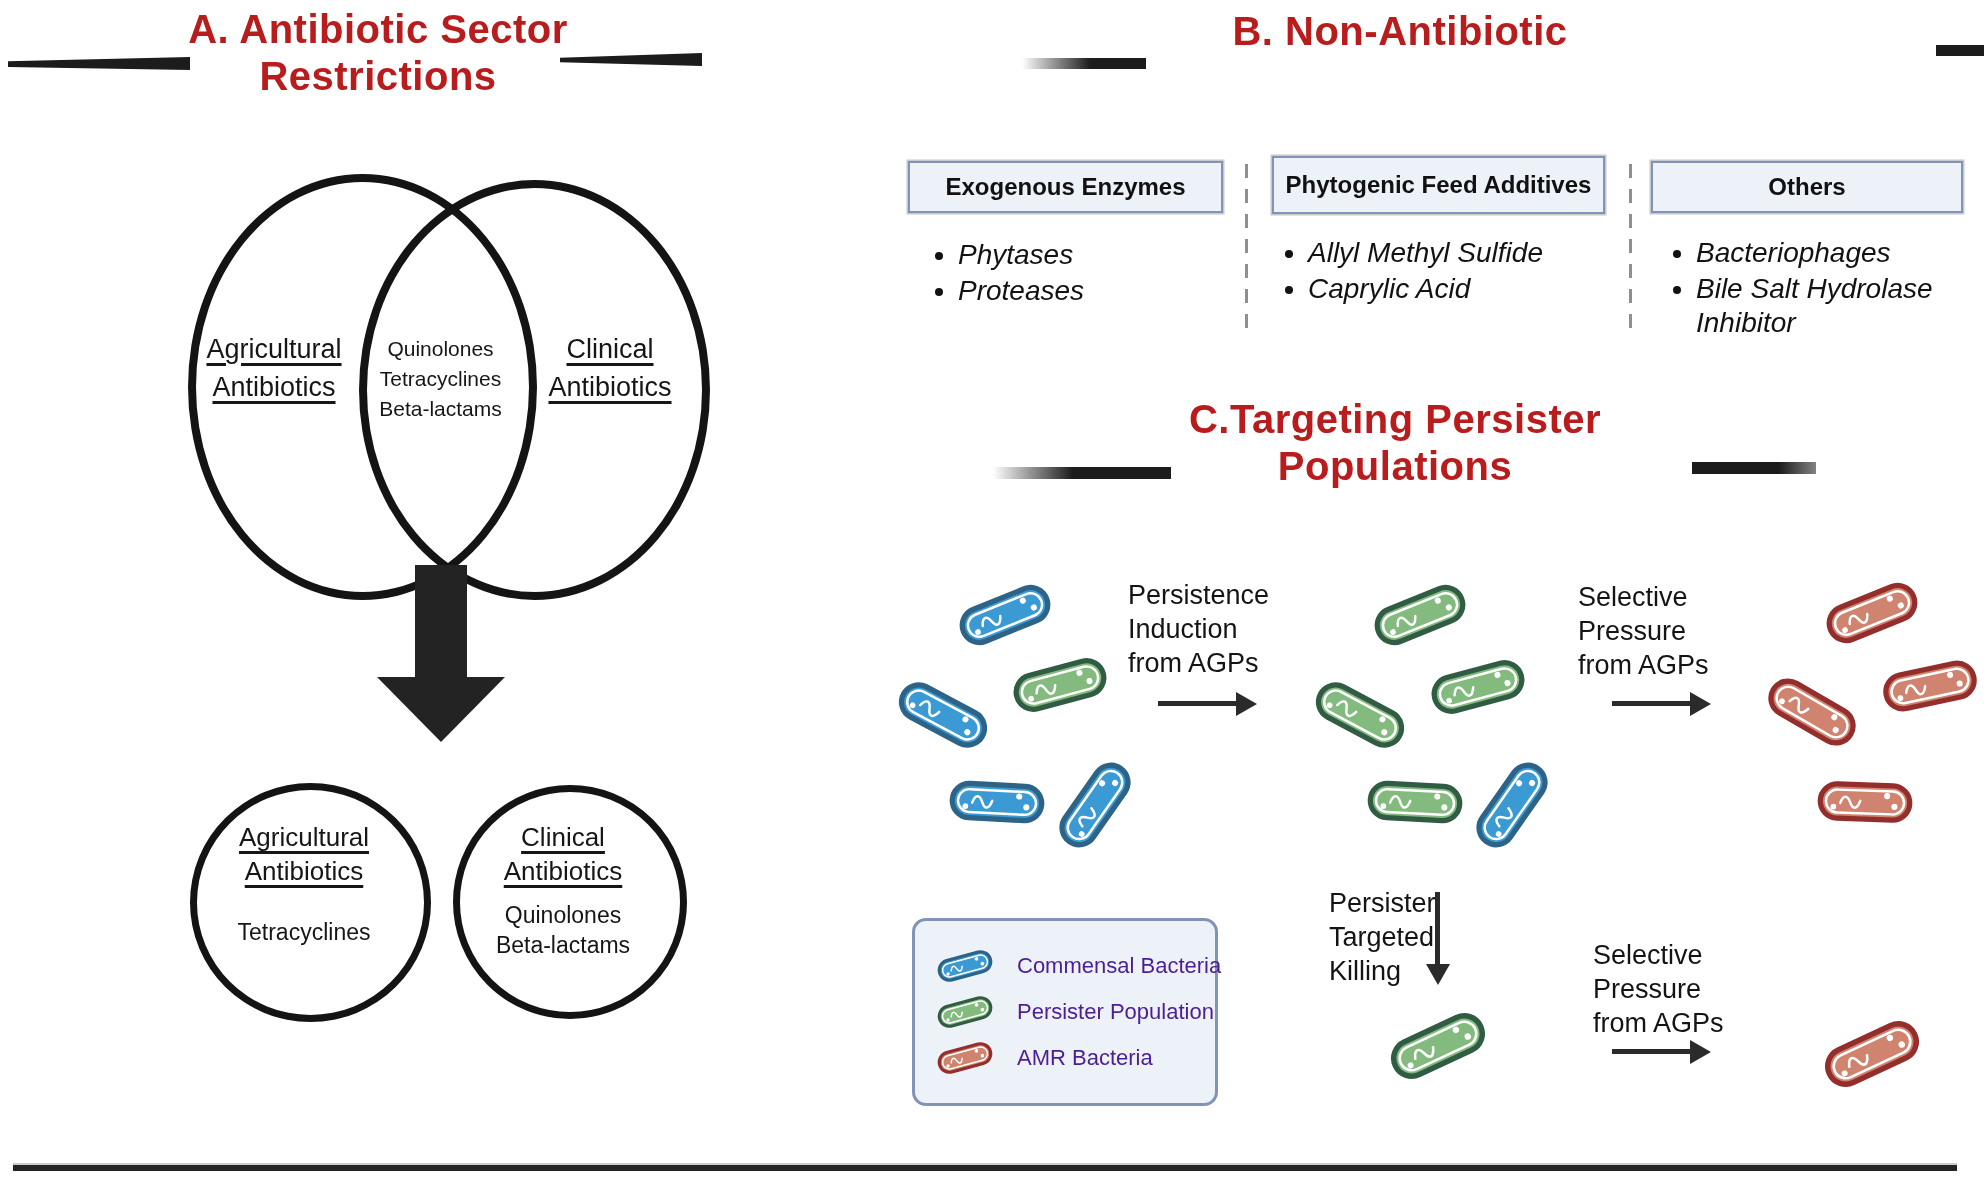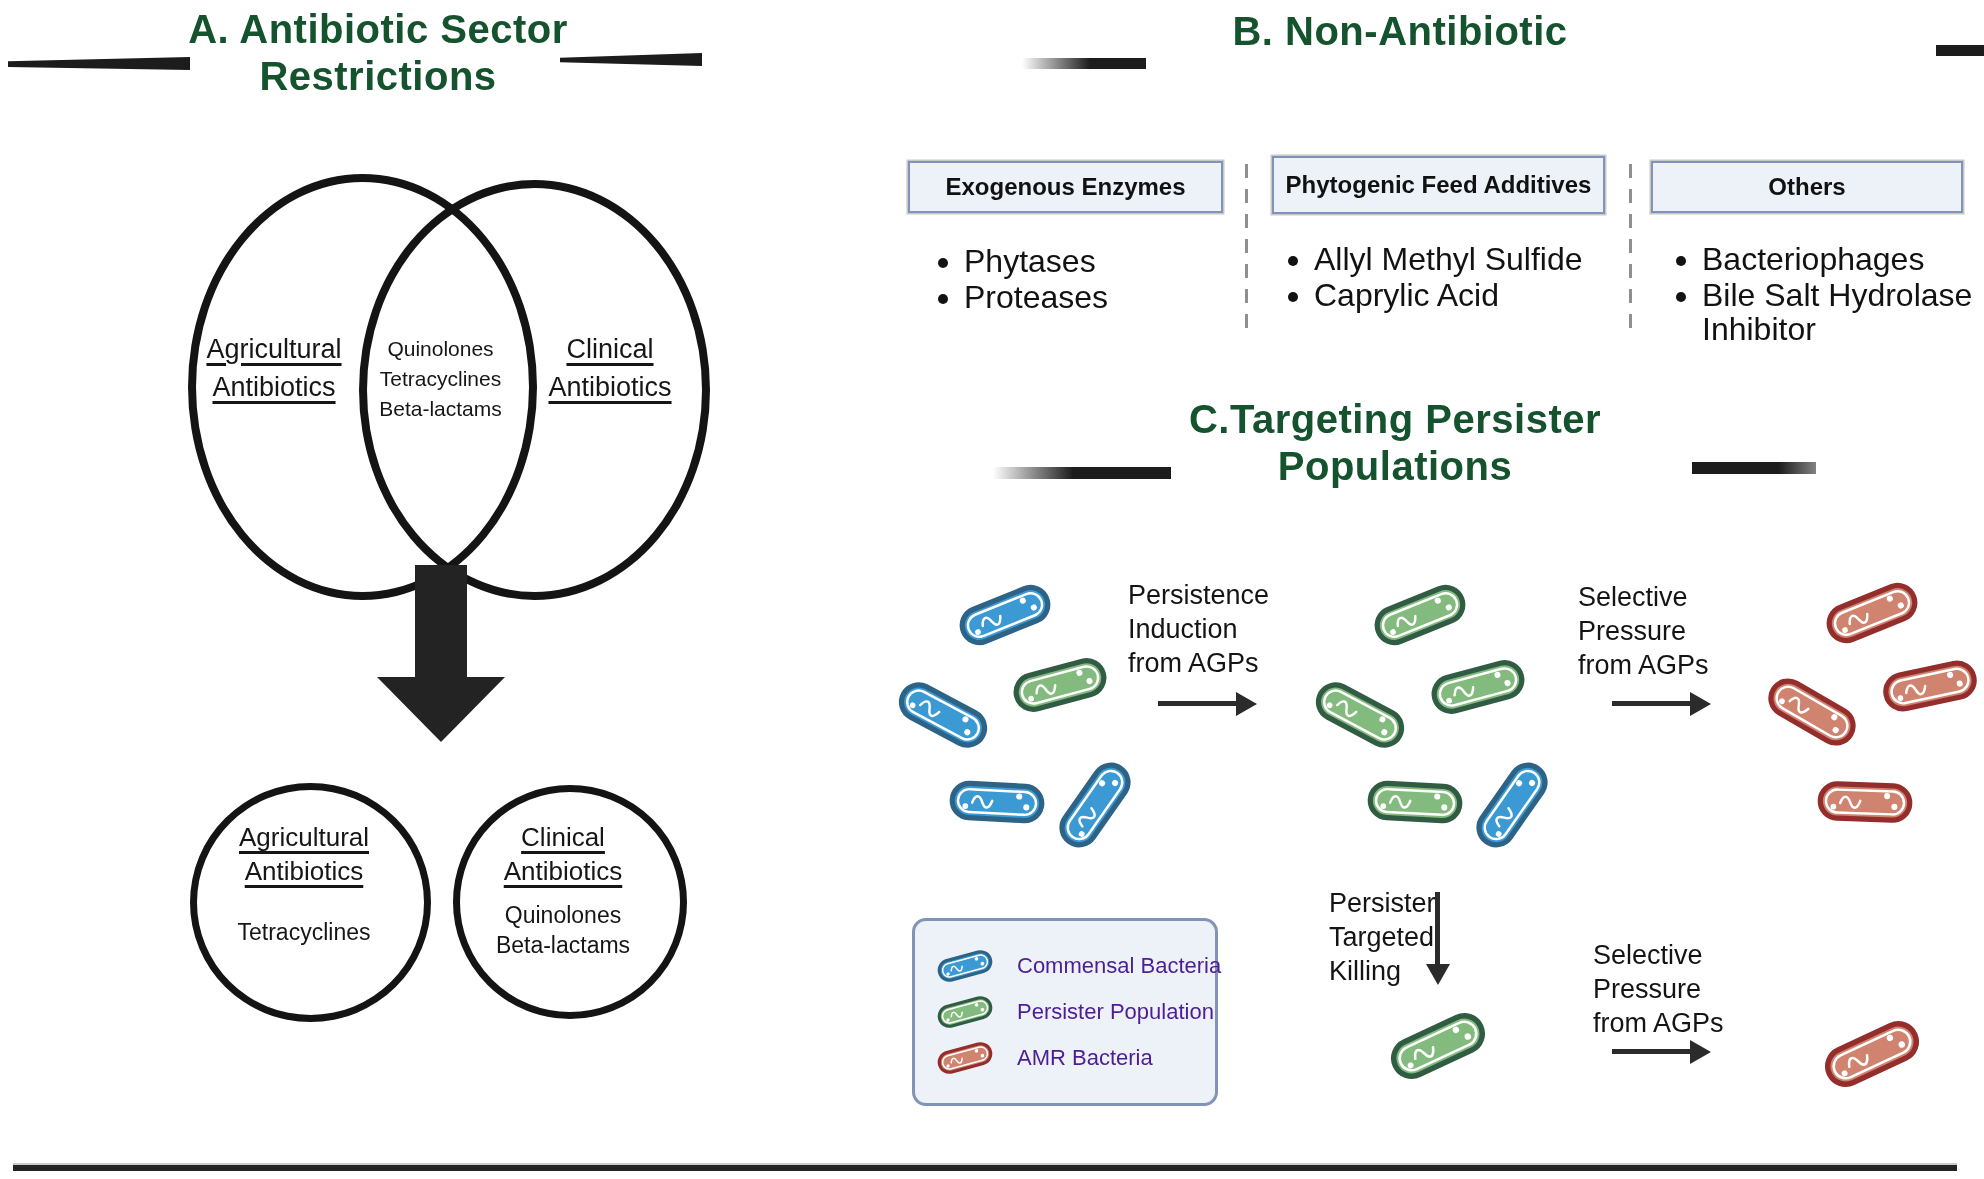--- a/index.html
+++ b/index.html
@@ -1,21 +1,21 @@
 <!DOCTYPE html>
 <html style="--ink: #1e1e1e; --commensal-fill: #3b9ad3; --commensal-border: #2d6387; --persister-fill: #83ba7e; --persister-border: #315c44; --amr-fill: #d0836f; --amr-border: #932e2c; --panel-fill: #edf1f8; --panel-border: #8193b8;"><head>
 <meta charset="utf-8">
 <style>
   html,body{margin:0;padding:0;background:#ffffff;}
   body{font-family:"Liberation Sans", sans-serif; color:var(--ink,#1e1e1e);}
   #fig{position:relative;width:1984px;height:1179px;background:#fff;overflow:hidden;}
 
   
   .abs{position:absolute;}
-  .title{position:absolute;font-weight:bold;font-size:40px;line-height:47px;text-align:center;color:#14532d;letter-spacing:0.5px;}
+  .title{position:absolute;font-weight:bold;font-size:40px;line-height:47px;text-align:center;color:#b91c1c;letter-spacing:0.5px;}
   .ul{text-decoration:underline;text-decoration-thickness:2.5px;text-underline-offset:5px;}
 
   
   .flourish{position:absolute;background:#1c1c1c;}
   #fl-a-left{left:8px;top:57px;width:182px;height:13px;clip-path:polygon(0 32%,100% 0,100% 100%,0 76%);}
   #fl-a-right{left:560px;top:53px;width:142px;height:13px;clip-path:polygon(0 36%,100% 0,100% 100%,0 72%);}
   #fl-b-left{left:1022px;top:58px;width:124px;height:11px;background:linear-gradient(to right,rgba(28,28,28,0),#1c1c1c 55%);}
   #fl-b-right{left:1936px;top:45px;width:48px;height:11px;}
   #fl-c-left{left:993px;top:467px;width:178px;height:12px;background:linear-gradient(to right,rgba(28,28,28,0),#1c1c1c 45%);}
   #fl-c-right{left:1692px;top:462px;width:124px;height:12px;background:linear-gradient(to right,#1c1c1c 70%,rgba(28,28,28,.55));}
@@ -43,21 +43,21 @@
   #res-left-content{left:192px;top:917px;width:224px;}
   #res-right-content{left:455px;top:900px;width:216px;}
 
   
   .hdr-box{position:absolute;background:var(--panel-fill,#edf1f8);border:2.5px solid var(--panel-border,#8193b8);
     box-shadow:0 0 0 1.5px #c8c8c8;display:flex;align-items:center;justify-content:center;
     font-weight:bold;font-size:24px;color:#111;box-sizing:border-box;}
   #hdr-1{left:908px;top:161px;width:315px;height:52px;}
   #hdr-2{left:1272px;top:156px;width:333px;height:58px;align-items:center;}
   #hdr-3{left:1651px;top:161px;width:312px;height:52px;}
-  .blist{position:absolute;margin:16px;padding:0 0 0 30px;font-size:32px;line-height:34px;color:#121212;}
+  .blist{position:absolute;margin:10px;padding:0 0 0 30px;font-size:28px;line-height:34px;color:#121212;font-style:italic;}
   .blist li{margin:0 0 2px 0;}
   #list-1{left:918px;top:228px;width:280px;}
   #list-2{left:1268px;top:226px;width:330px;}
   #list-3{left:1656px;top:226px;width:300px;}
   .vdash{position:absolute;width:3px;background:repeating-linear-gradient(#8f8f8f 0 14px,transparent 14px 25px);}
   #vdash-1{left:1245px;top:164px;height:170px;}
   #vdash-2{left:1629px;top:164px;height:170px;}
 
   
   .step-text{position:absolute;text-align:left;font-size:27px;line-height:34px;color:#141414;}

